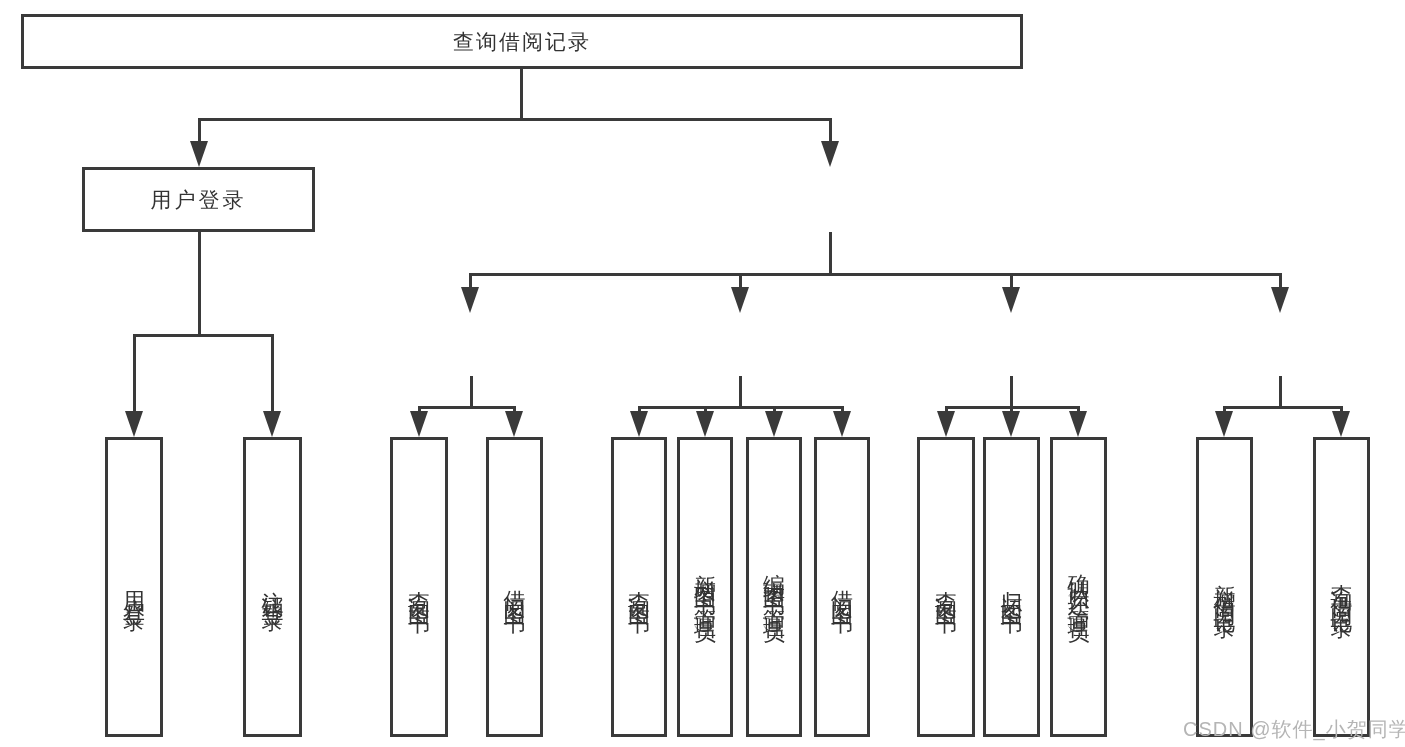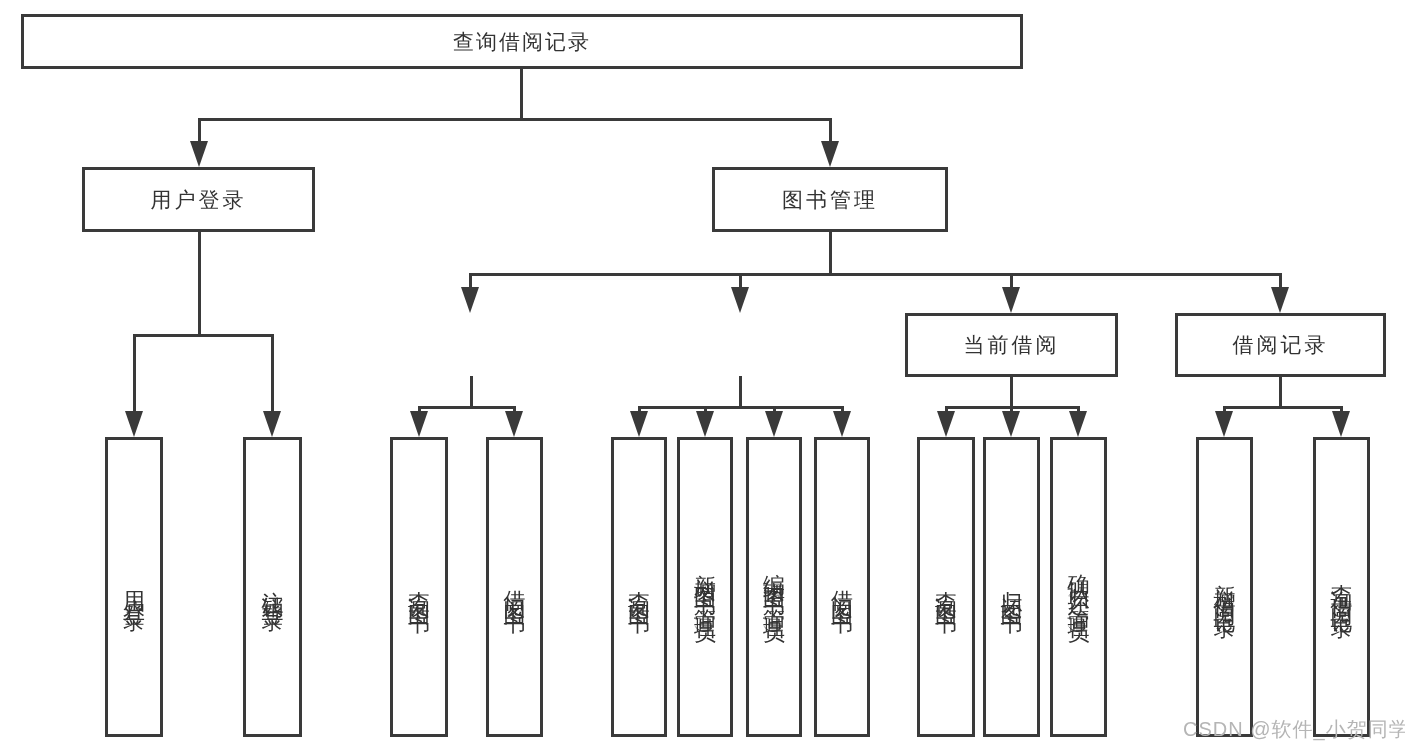--- a/index.html
+++ b/index.html
@@ -66,33 +66,24 @@
 <div id="stage">
 
   <div class="box" style="left:21px; top:14px; width:1002px; height:55px;">
     <span class="hlabel title-label">查询借阅记录</span>
   </div>
 
   <div class="box" style="left:82px; top:167px; width:233px; height:65px;">
     <span class="hlabel">用户登录</span>
   </div>
 
-  <div class="box" style="left:712px; top:167px; width:236px; height:65px;">
-    <span class="hlabel">图书管理</span>
-  </div>
 
 
 
-  <div class="box" style="left:905px; top:313px; width:213px; height:64px;">
-    <span class="hlabel">当前借阅</span>
-  </div>
 
-  <div class="box" style="left:1175px; top:313px; width:211px; height:64px;">
-    <span class="hlabel">借阅记录</span>
-  </div>
 
   <div class="box" style="left:105px; top:437px; width:58px; height:300px;">
     <span class="vlabel">用户登录</span>
   </div>
   <div class="box" style="left:243px; top:437px; width:59px; height:300px;">
     <span class="vlabel">注销登录</span>
   </div>
 
   <div class="box" style="left:390px; top:437px; width:58px; height:300px;">
     <span class="vlabel">查询图书</span>

